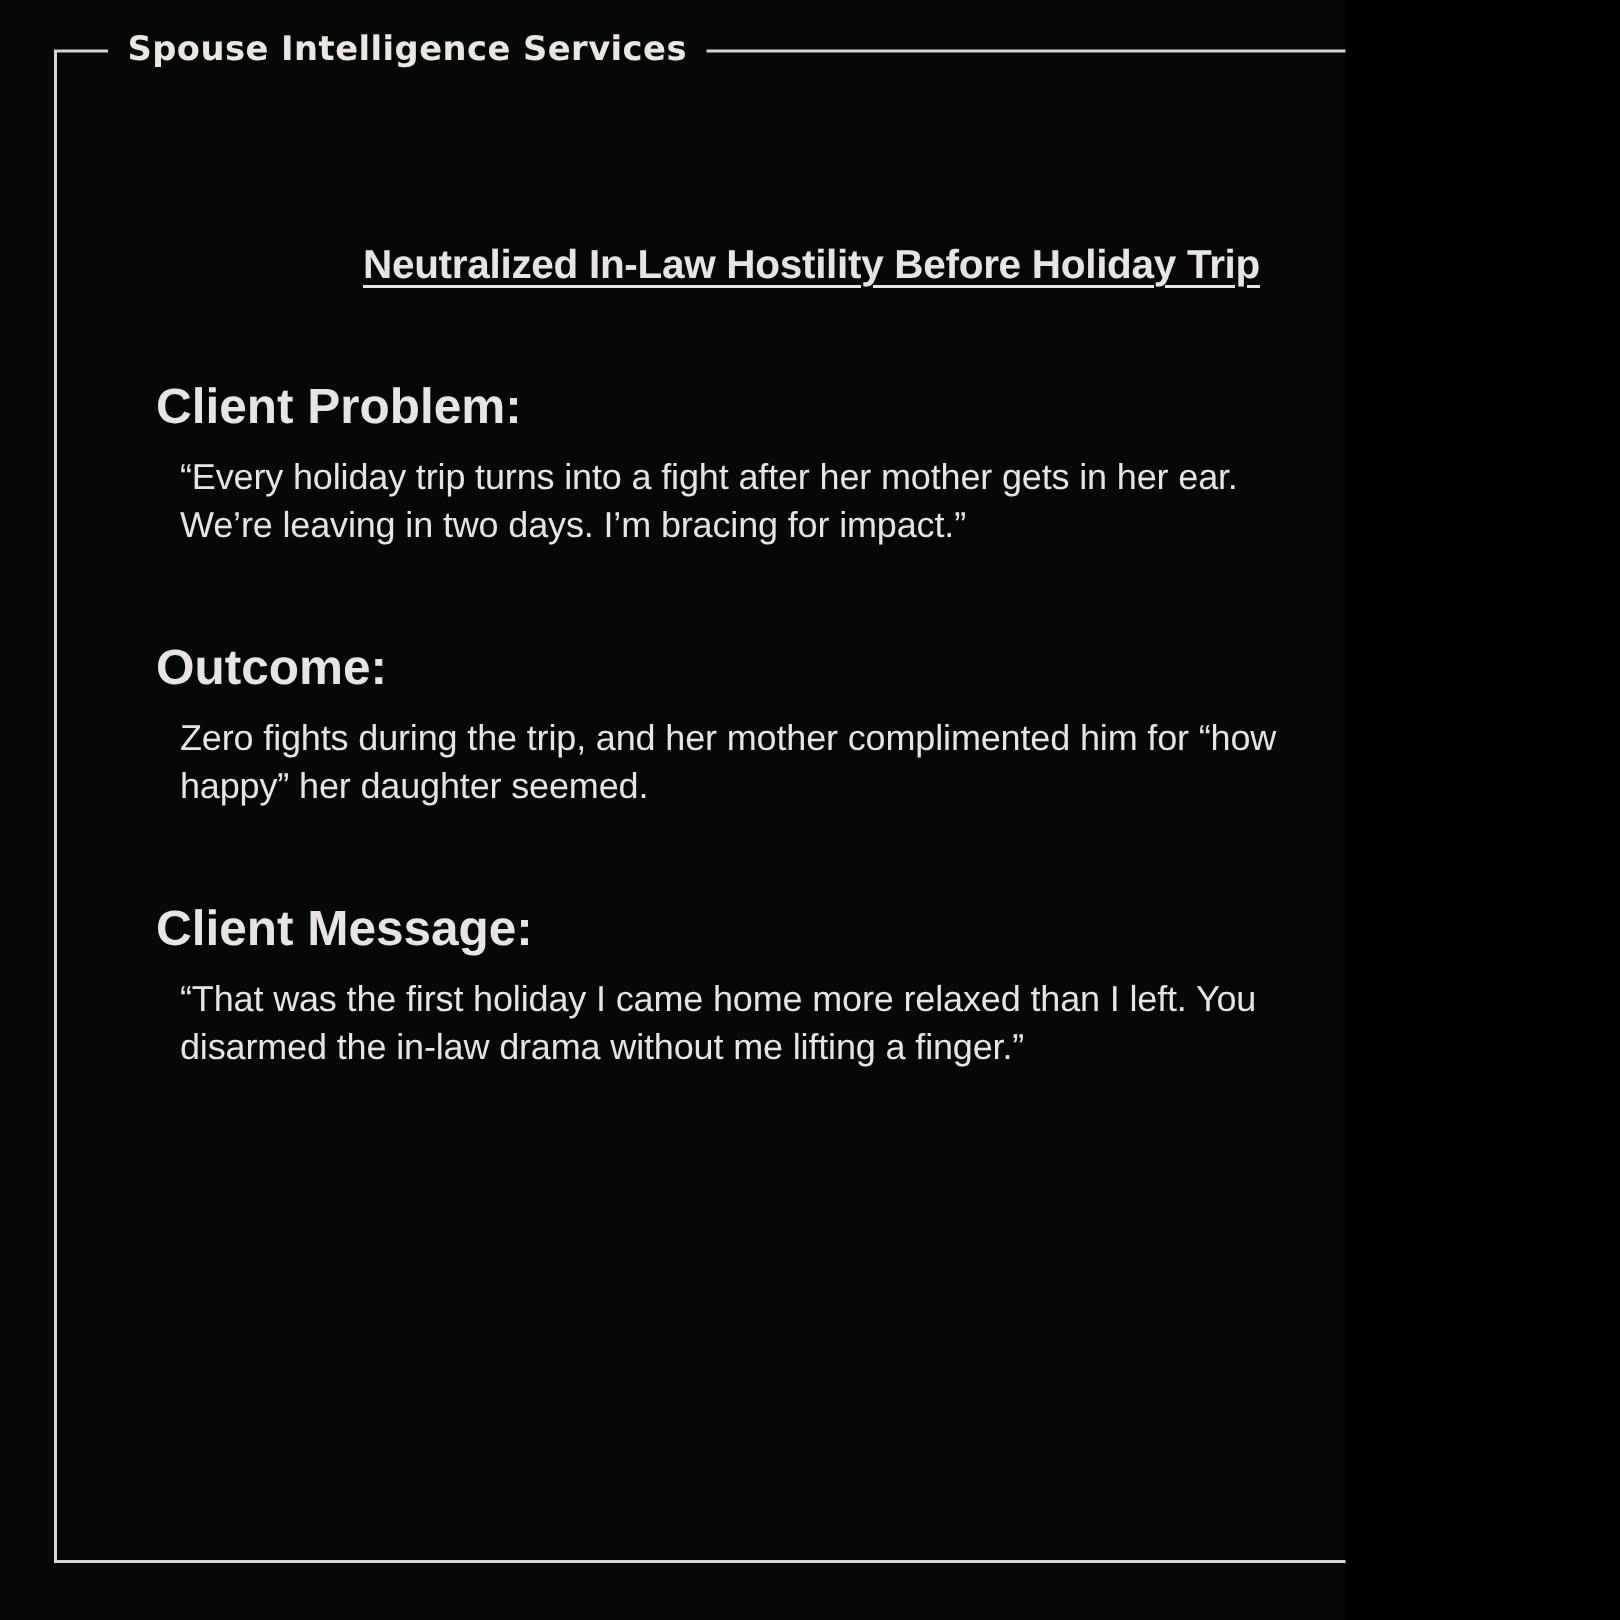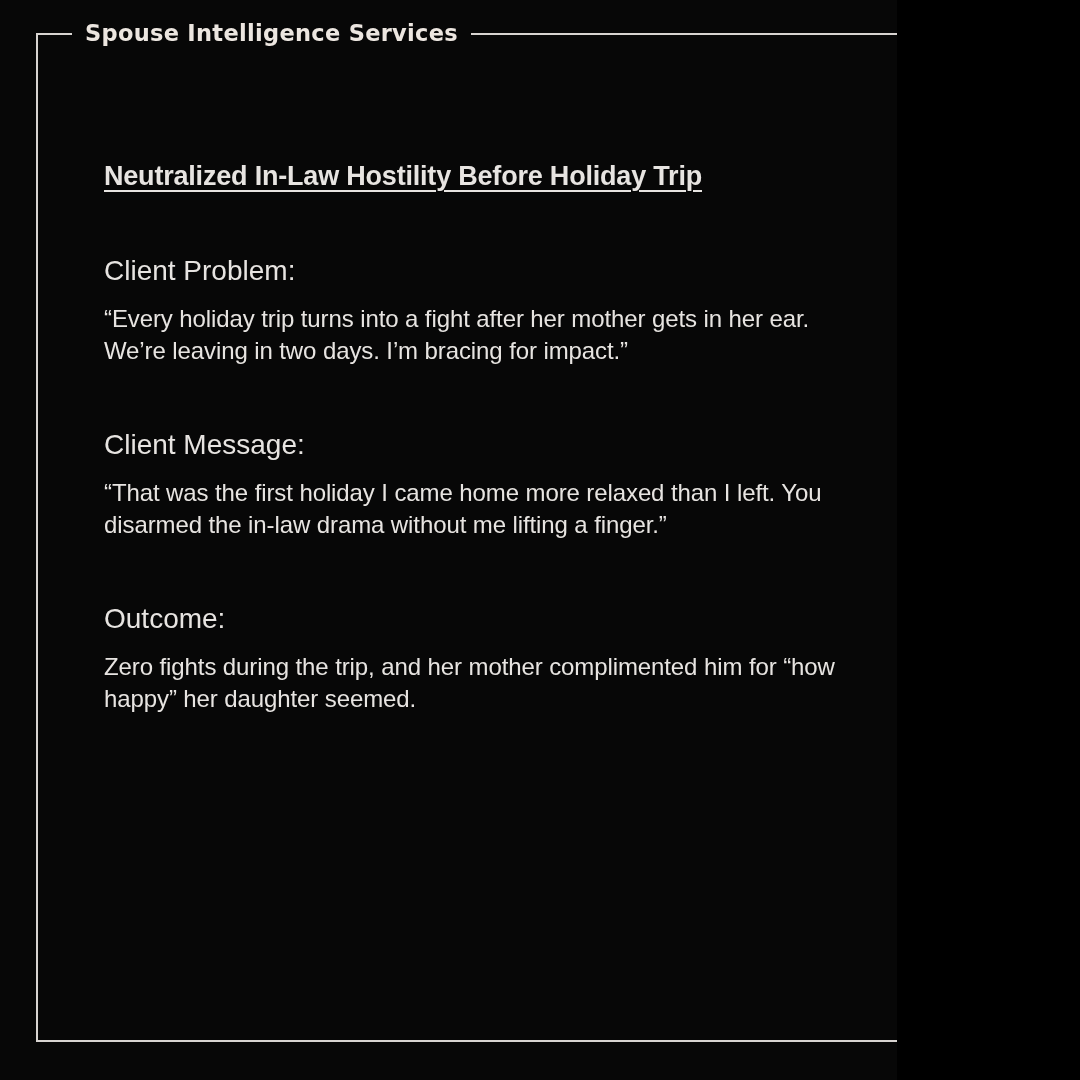--- a/index.html
+++ b/index.html
@@ -51,37 +51,38 @@
     white-space:nowrap;
   }
   .content{
     position:absolute;
     left:104px;top:158px;
     width:874px;
     color:var(--text);
   }
   .title{
     margin:0 0 62px 0;
+    text-align:center;
     font-size:27px;
     font-weight:bold;
     line-height:36px;
     letter-spacing:-0.2px;
     text-decoration:underline;
     text-underline-offset:5px;
     text-decoration-thickness:2px;
   }
   .case-section{margin:0 0 64px 0;}
   .sec-h{
     margin:0 0 17px 0;
-    font-size:28px;
-    font-weight:normal;
+    font-size:33px;
+    font-weight:bold;
     line-height:30px;
   }
   .sec-b{
-    margin:0;
+    margin:16px;
     font-size:24px;
     line-height:31.5px;
     letter-spacing:-0.1px;
     white-space:pre-line;
   }
 </style>
 </head>
 <body>
 
 <div class="canvas">
@@ -95,24 +96,24 @@
     <h1 class="title">Neutralized In-Law Hostility Before Holiday Trip</h1>
 
     <section class="case-section">
       <h2 class="sec-h">Client Problem:</h2>
       <p class="sec-b">“Every holiday trip turns into a fight after her mother gets in her ear.
 We’re leaving in two days. I’m bracing for impact.”</p>
     </section>
 
 
     <section class="case-section">
+      <h2 class="sec-h">Outcome:</h2>
+      <p class="sec-b">Zero fights during the trip, and her mother complimented him for “how
+happy” her daughter seemed.</p>
+    </section>
+
+    <section class="case-section">
       <h2 class="sec-h">Client Message:</h2>
       <p class="sec-b">“That was the first holiday I came home more relaxed than I left. You
 disarmed the in-law drama without me lifting a finger.”</p>
-    </section>
-
-    <section class="case-section">
-      <h2 class="sec-h">Outcome:</h2>
-      <p class="sec-b">Zero fights during the trip, and her mother complimented him for “how
-happy” her daughter seemed.</p>
     </section>
   </div>
 </div>
 
 </body></html>

